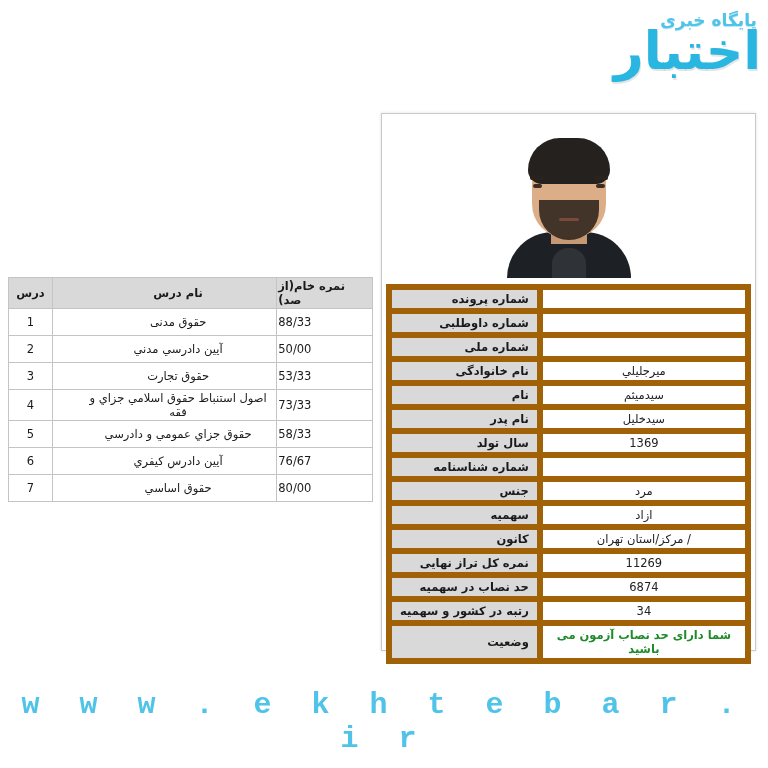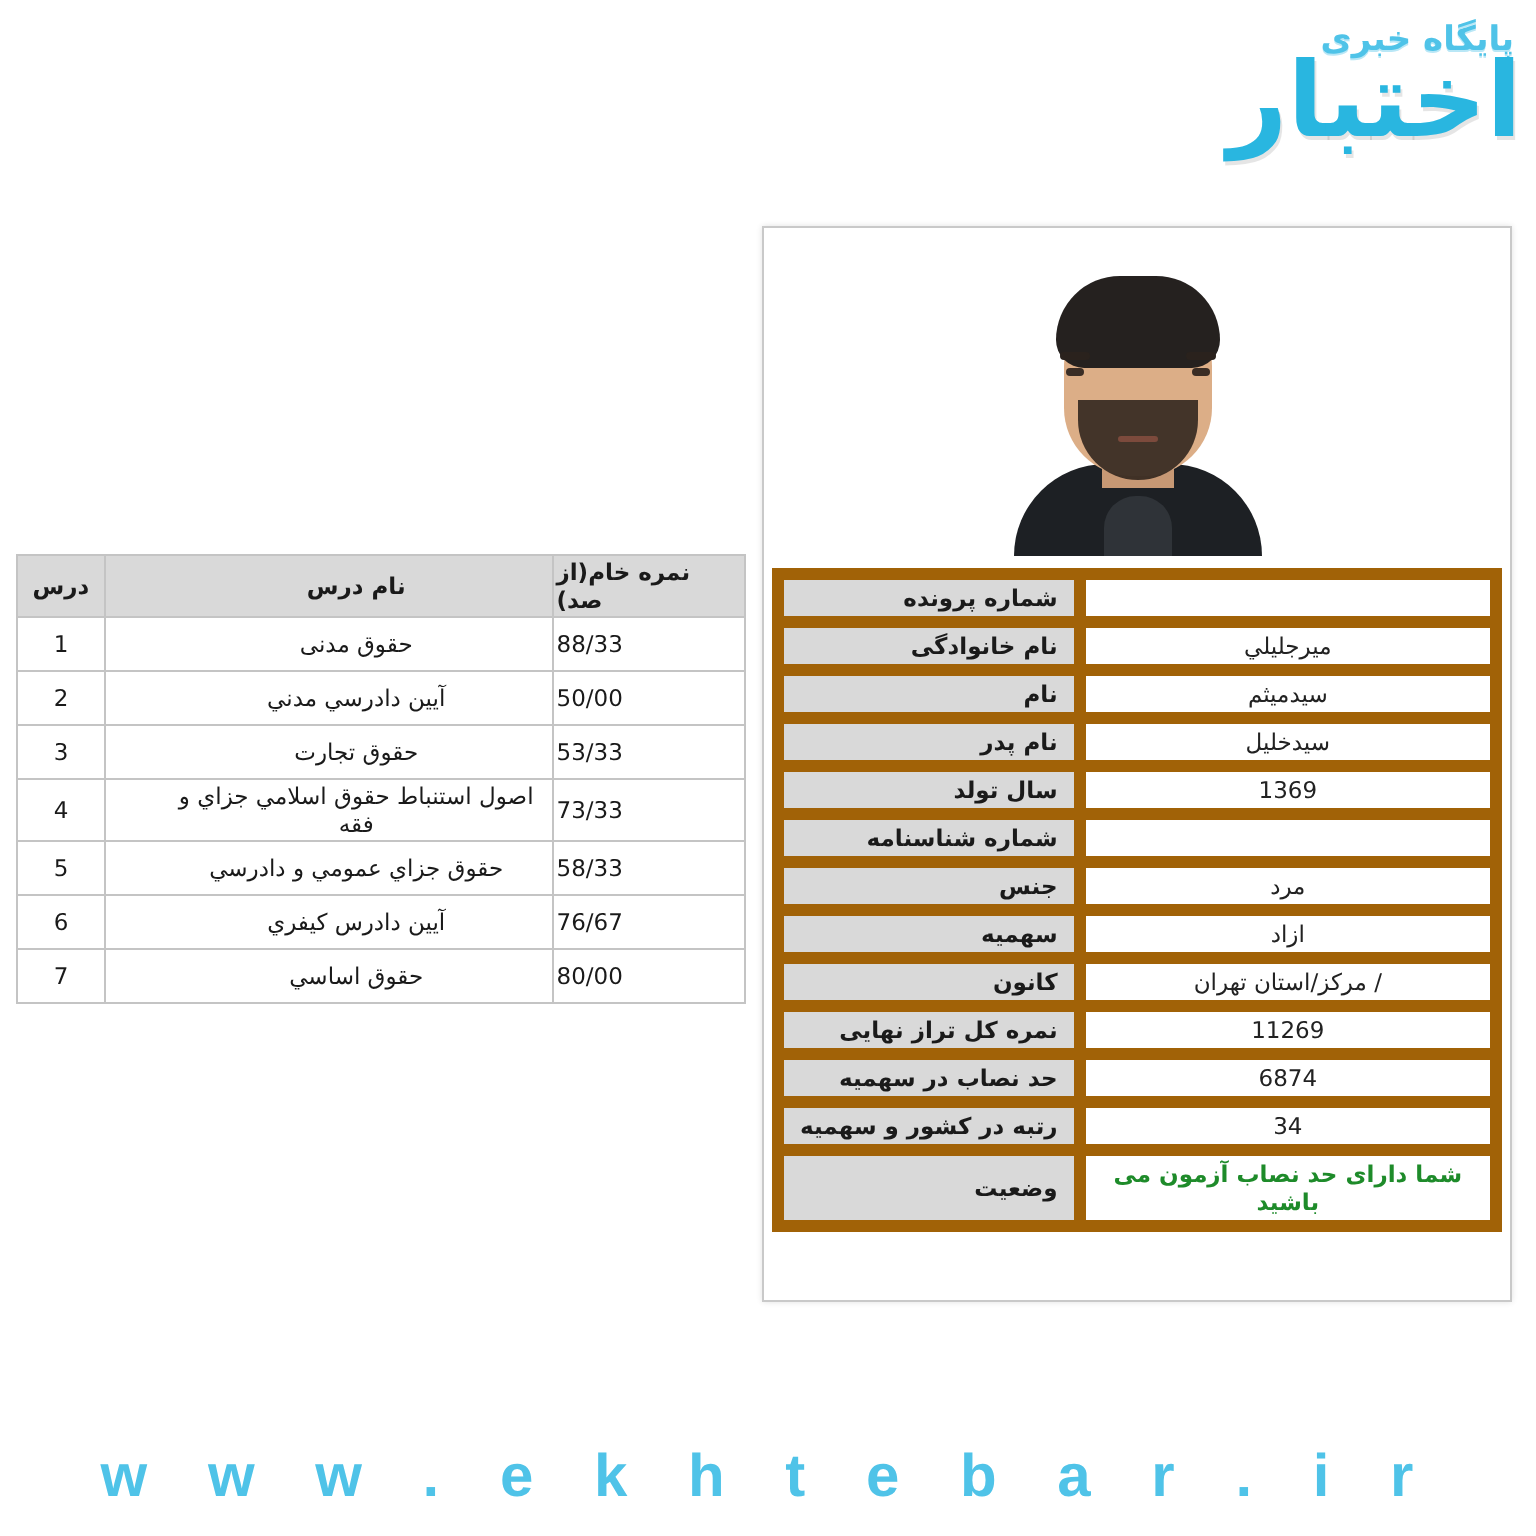--- a/index.html
+++ b/index.html
@@ -192,21 +192,21 @@
   .scores th.c-score, .scores td.c-score { width: 96px; text-align: left; }
   .scores tbody td { background: #ffffff; }
 
   
   .footer {
     position: absolute;
     left: 0; bottom: 12px;
     width: 768px;
     text-align: center;
     color: #4fc3e8;
-    font-family: Liberation Sans, sans-serif;
+    font-family: Liberation Mono, monospace;
     font-size: 30px;
     font-weight: bold;
     letter-spacing: 11px;
     direction: ltr;
   }
 </style>
 </head>
 <body>
 
 <div id="page">
@@ -233,20 +233,28 @@
       </div>
     </div>
 
     <table class="info">
       <tbody>
         <tr>
           <td class="value"></td>
           <td class="label">شماره پرونده</td>
         </tr>
         <tr>
+          <td class="value"></td>
+          <td class="label">شماره داوطلبی</td>
+        </tr>
+        <tr>
+          <td class="value"></td>
+          <td class="label">شماره ملی</td>
+        </tr>
+        <tr>
           <td class="value">میرجلیلي</td>
           <td class="label">نام خانوادگی</td>
         </tr>
         <tr>
           <td class="value">سیدمیثم</td>
           <td class="label">نام</td>
         </tr>
         <tr>
           <td class="value">سیدخلیل</td>
           <td class="label">نام پدر</td>

